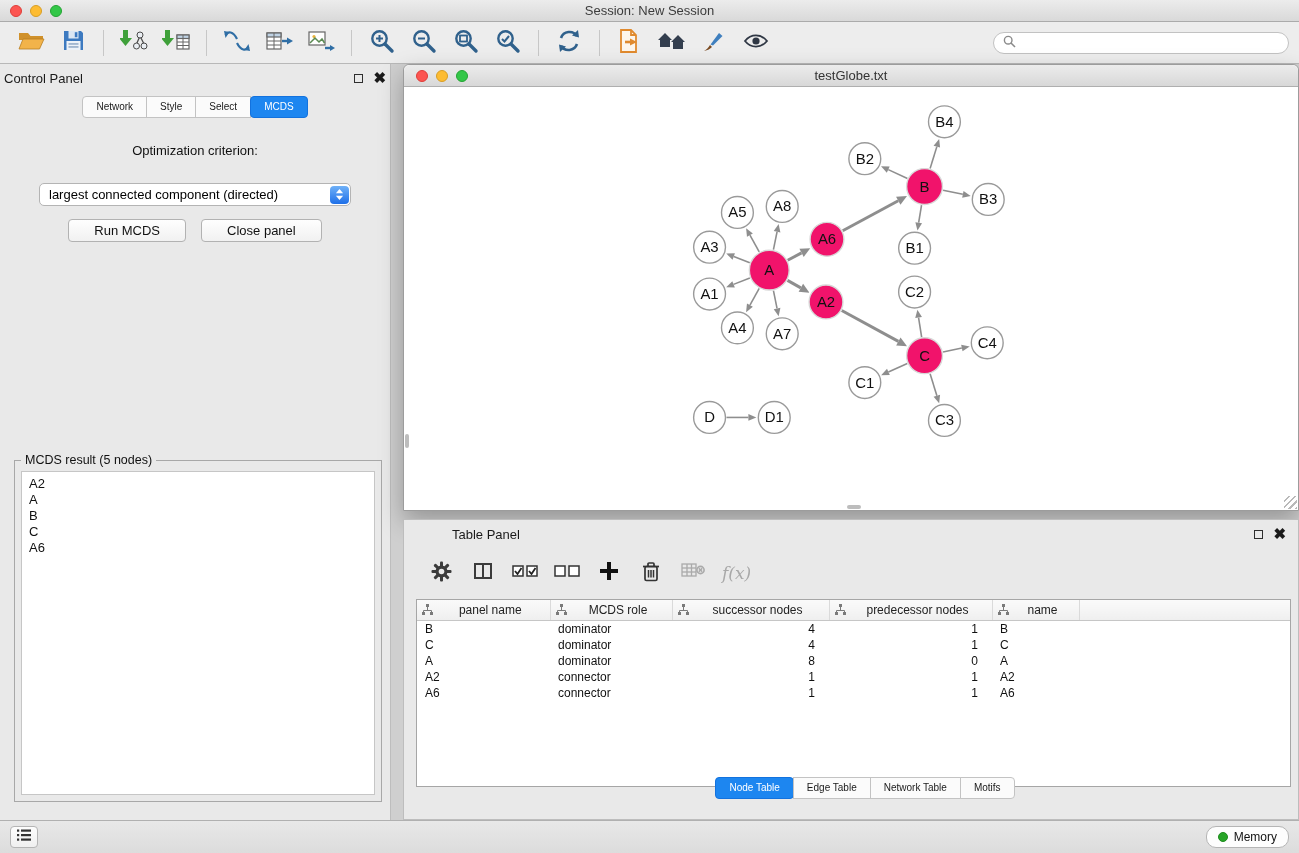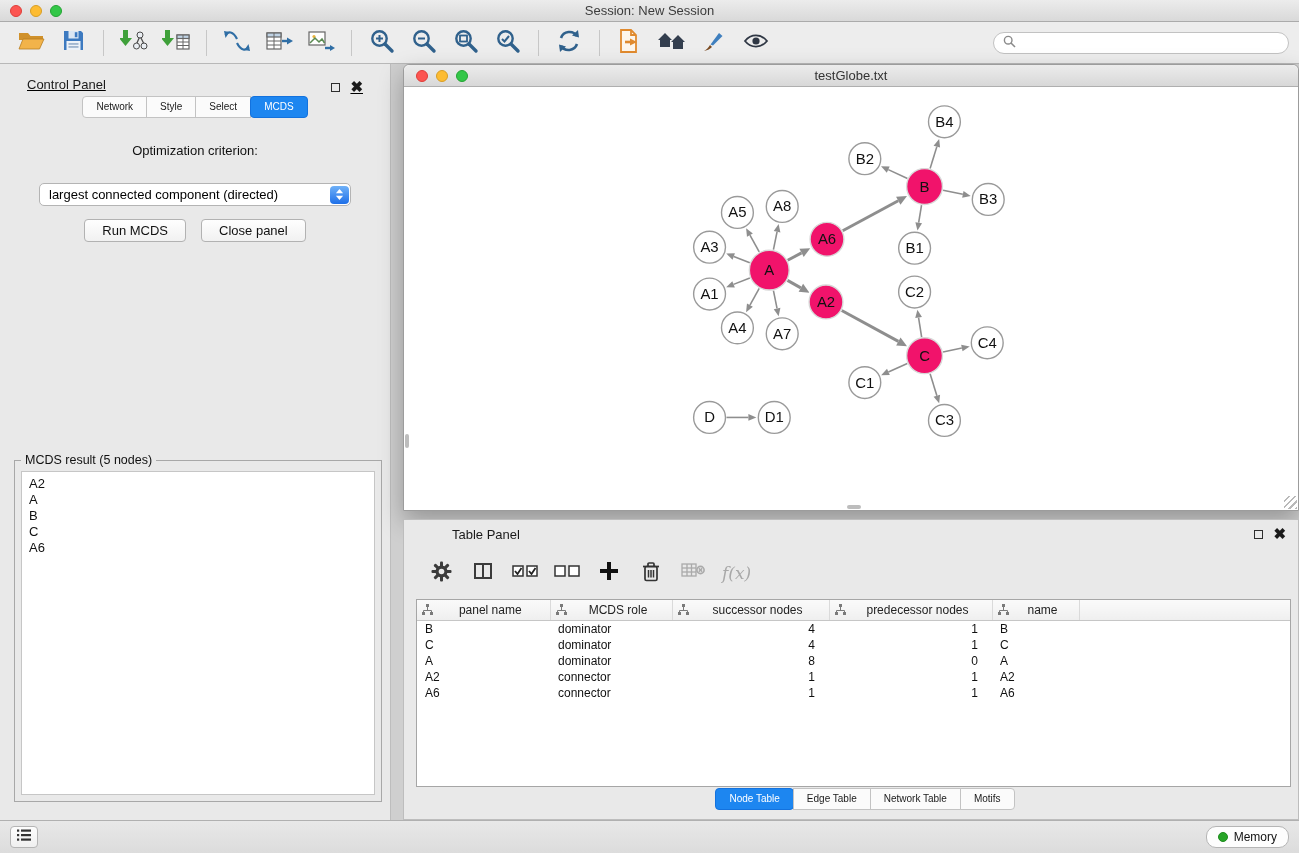--- a/index.html
+++ b/index.html
@@ -35,31 +35,31 @@
   .seg-tabs { display:flex; justify-content:center; align-items:center; }
   .seg-tab { font-size:10px; line-height:20px; padding:0 13px; background:#FBFBFB;
     border:1px solid #C3C3C3; margin-left:-1px; color:#1A1A1A; white-space:nowrap; }
   .seg-tab:first-child { margin-left:0; border-radius:4px 0 0 4px; }
   .seg-tab:last-child { border-radius:0 4px 4px 0; }
   .seg-tab.active { background:#1D86F0; border-color:#1372DE; color:#fff; border-radius:4px; }
 
   
   .control-panel { position:absolute; left:0; top:64px; width:391px; height:756px;
     background:#E9E9E9; border-right:1px solid #BDBDBD; }
-  .cp-header { height:28px; display:flex; align-items:flex-end; padding:0 27px;text-decoration:underline; }
+  .cp-header { height:28px; display:flex; align-items:center; padding:0 4px; }
   .cp-tabs { margin-top:4px; }
   .opt-label { text-align:center; margin-top:25px; font-size:13px; color:#111; }
   .dropdown { margin:25px auto 0; width:312px; height:23px; background:#fff; border:1px solid #B4B4B4;
     border-radius:5px; display:flex; align-items:center; padding-left:9px; font-size:13px; position:relative; }
   .dd-value { white-space:nowrap; overflow:hidden; }
   .dd-stepper { position:absolute; right:1.5px; top:1.5px; bottom:1.5px; width:19px;
     background:linear-gradient(#6FB1F8,#1E6FE8); border-radius:4px;
     display:flex; align-items:center; justify-content:center; }
   .cp-buttons { display:flex; justify-content:center; gap:15px; margin-top:13px; }
-  .btn { font-size:13px; height:23px; padding:0 17px; background:linear-gradient(#FEFEFE,#F1F1F1);
+  .btn { font-size:13px; height:23px; padding:0 25px; background:linear-gradient(#FEFEFE,#F1F1F1);
     border:1px solid #B2B2B2; border-radius:4px; color:#111; font-family:"Liberation Sans",sans-serif; }
   .result-box { position:absolute; left:14px; top:396px; width:368px; height:342px; border:1px solid #A8A8A8; }
   .result-title { position:absolute; top:-8px; left:6px; background:#E9E9E9; padding:0 4px;
     font-size:12.5px; color:#111; }
   .result-list { position:absolute; left:6px; right:6px; top:10px; bottom:6px; background:#fff;
     border:1px solid #C6C6C6; font-size:13px; padding:4px 7px; overflow:hidden; }
   .result-item { line-height:16px; color:#111; }
 
   
   .network-window { position:absolute; left:403px; top:64px; width:896px; height:447px;
@@ -89,21 +89,21 @@
   .data-table thead th { height:20px; background:linear-gradient(#FAFAFA,#EFEFEF);
     border-right:1px solid #DADADA; border-bottom:1px solid #C6C6C6; font-weight:normal;
     font-size:12px; color:#222; position:relative; text-align:center; padding:0 4px 0 18px;
     white-space:nowrap; overflow:hidden; }
   .data-table thead th:last-child { border-right:none; }
   .attr-icon { position:absolute; left:5px; top:4px; }
   .data-table tbody td { height:16px; line-height:16px; font-size:12px; color:#111;
     padding:0 8px; white-space:nowrap; overflow:hidden; }
   .data-table td.num { text-align:right; padding-right:14px; }
   .data-table td.txt { text-align:left; }
-  .tp-tabs { position:absolute; left:0; right:0; bottom:9px;margin-left:28px; }
+  .tp-tabs { position:absolute; left:0; right:0; bottom:20px;margin-left:28px; }
 
   
   .statusbar { position:absolute; left:0; top:820px; width:1299px; height:33px;
     background:linear-gradient(#E8E8E8,#DCDCDC); border-top:1px solid #B0B0B0;
     display:flex; align-items:center; padding:0 10px; }
   .menu-btn { width:28px; height:22px; border:1px solid #B5B5B5; border-radius:4px;
     background:linear-gradient(#FDFDFD,#F0F0F0); display:flex; align-items:center; justify-content:center; }
   .memory-btn { margin-left:auto; height:22px; border:1px solid #B5B5B5; border-radius:10px;
     background:#FDFDFD; display:flex; align-items:center; gap:6px; padding:0 11px;
     font-size:12px; color:#111; }

